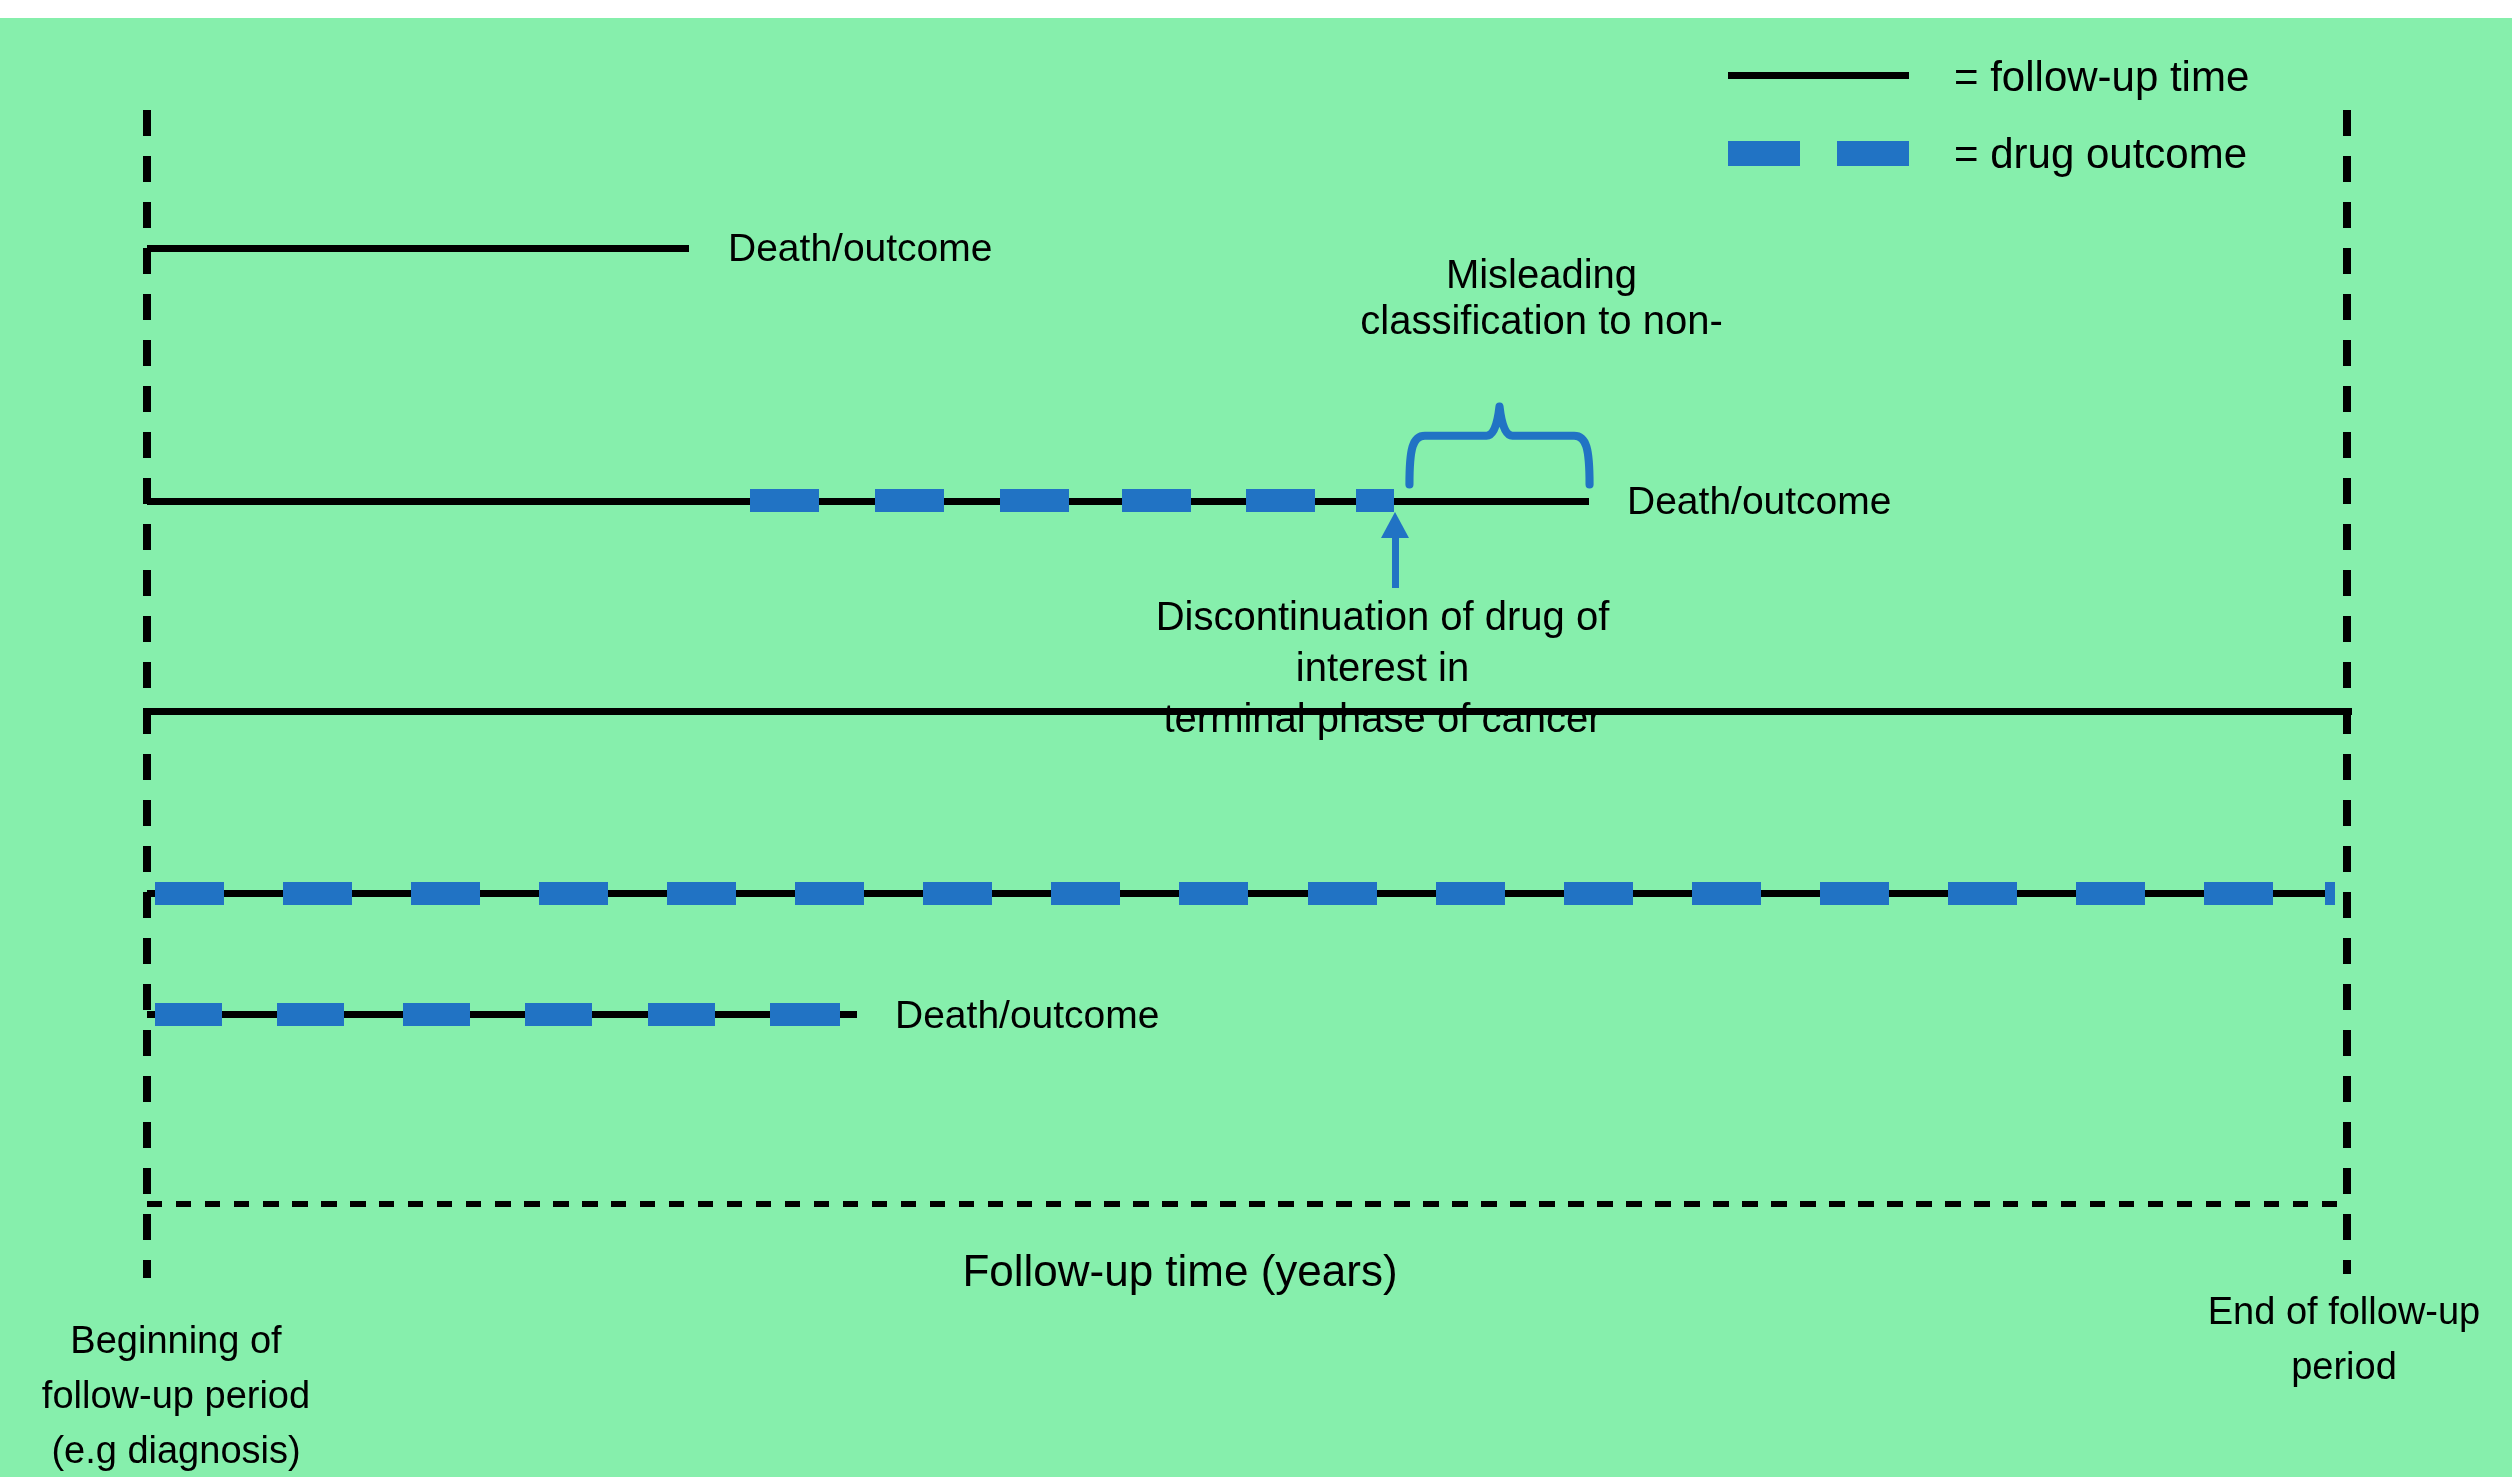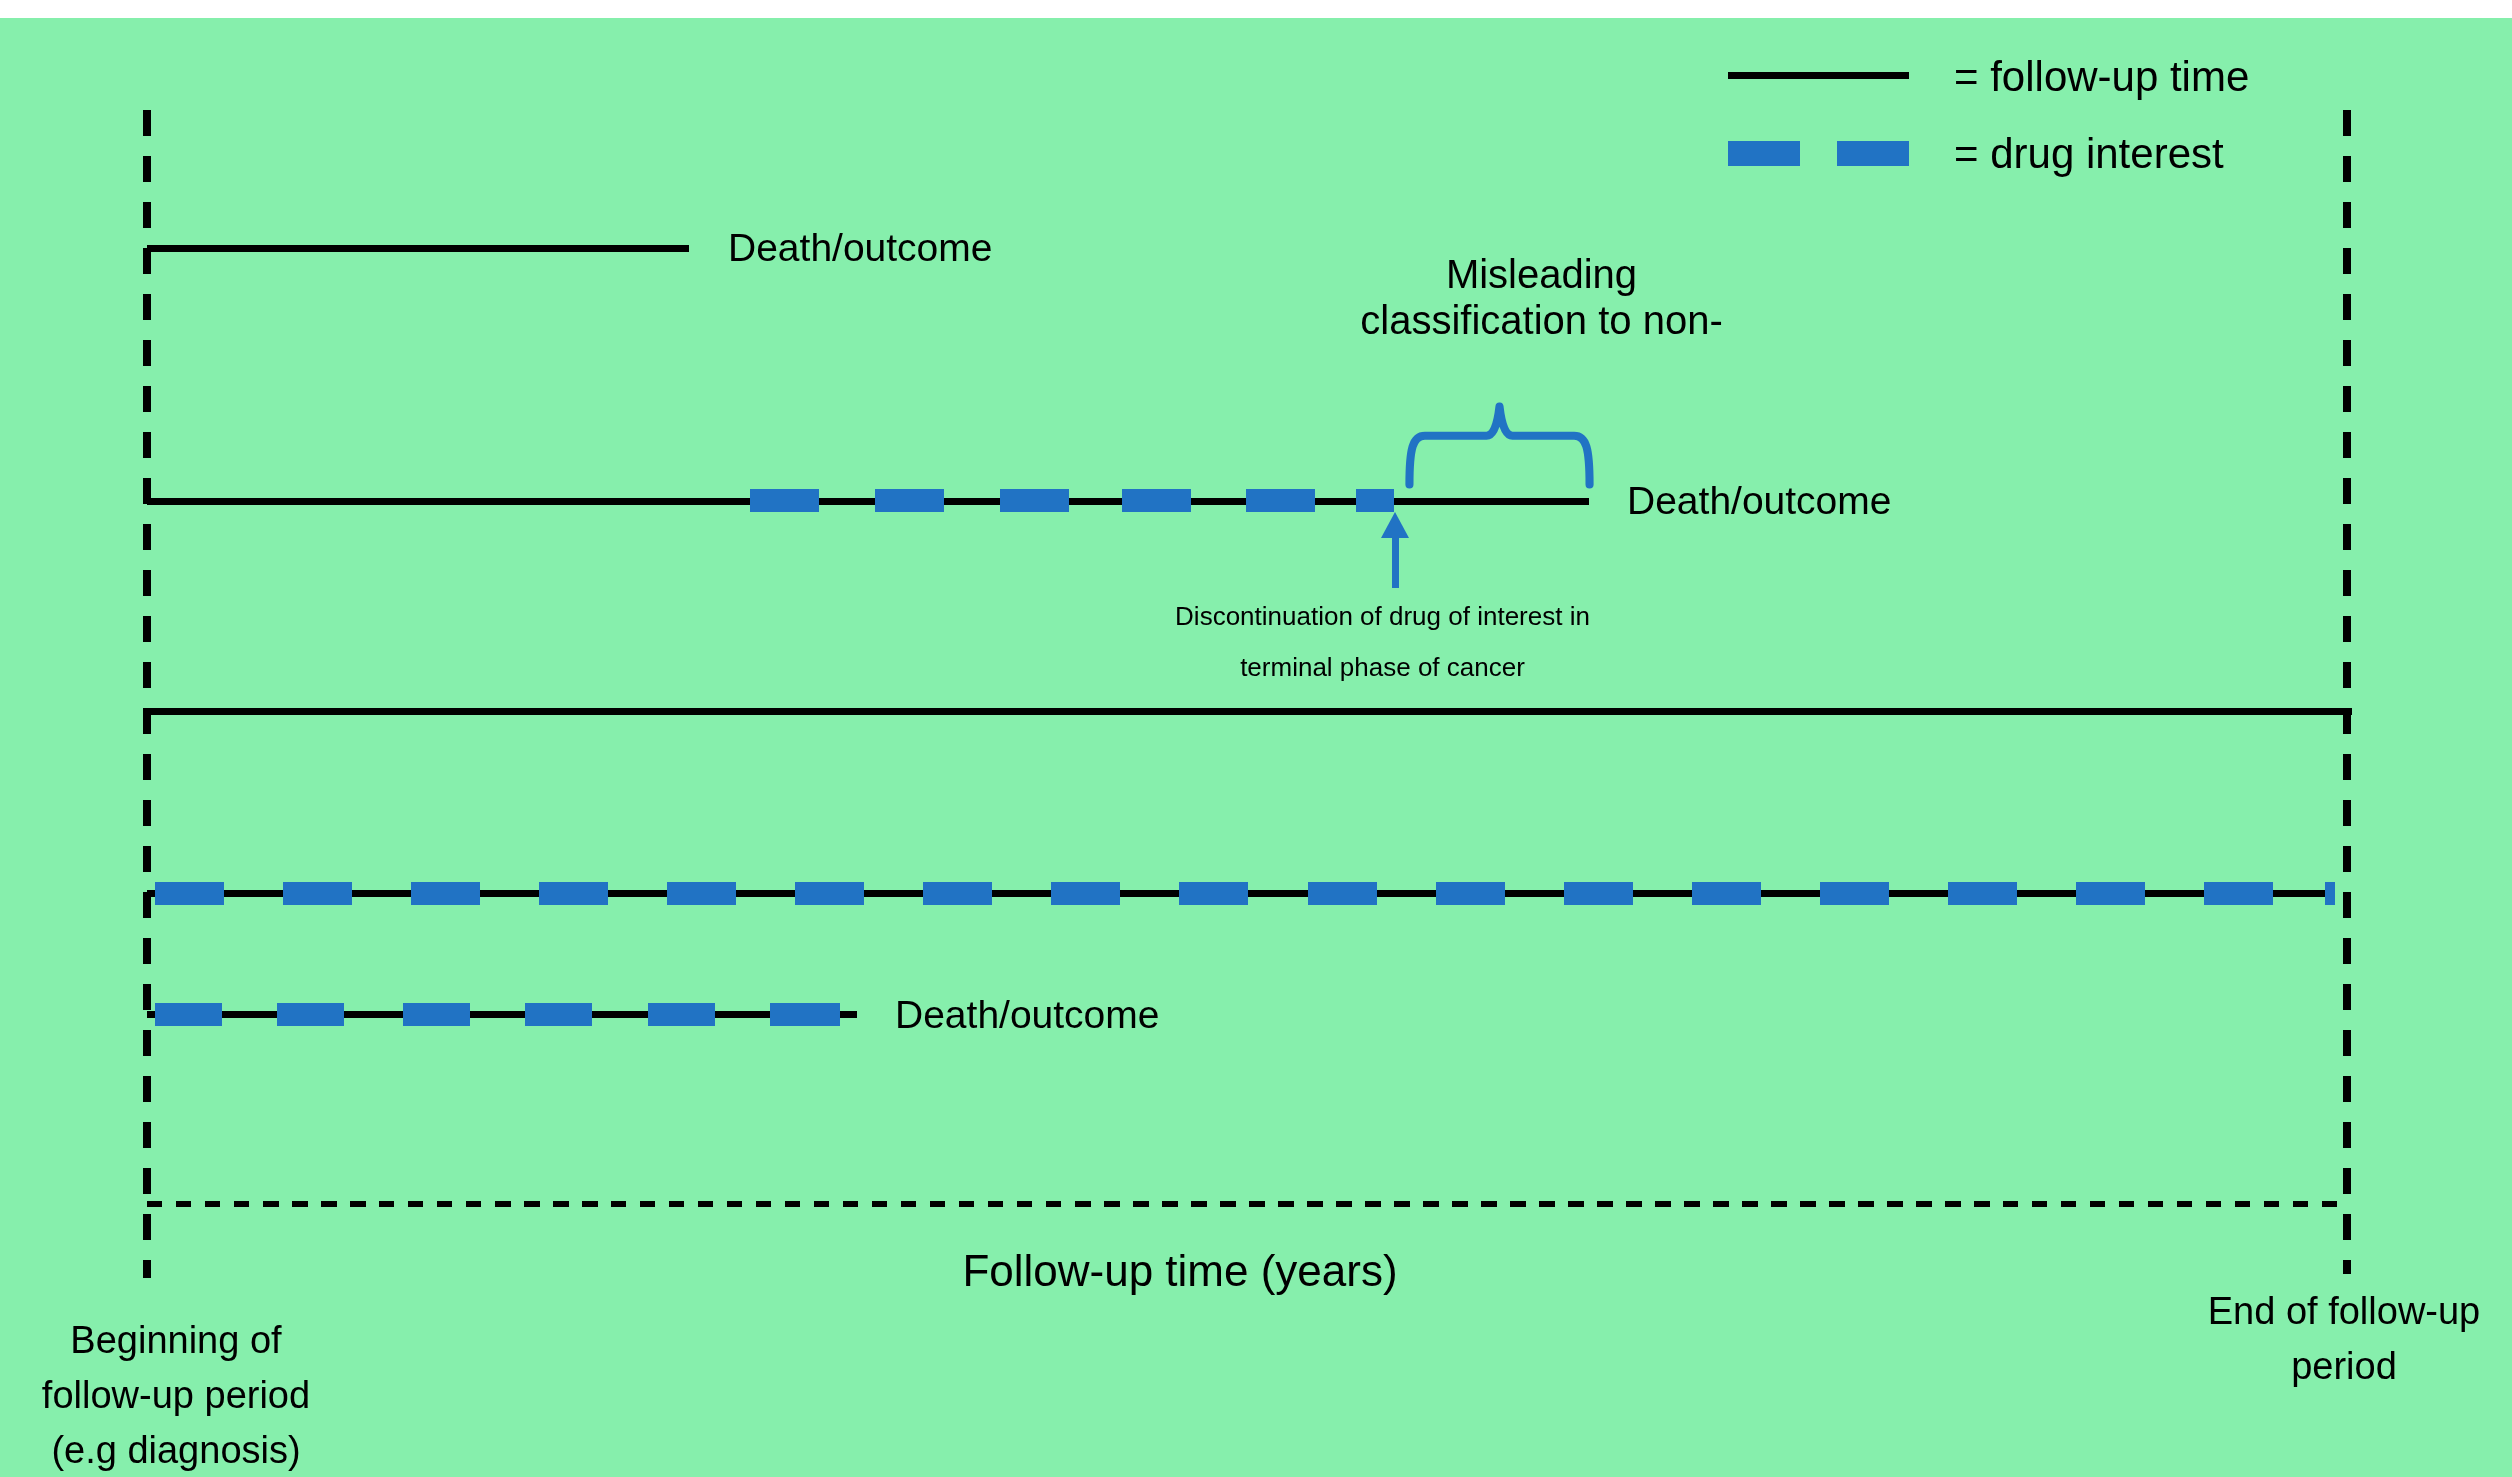--- a/index.html
+++ b/index.html
@@ -13,21 +13,21 @@
          background:repeating-linear-gradient(to right,#000 0 15.5px,transparent 15.5px 29px);}
   .exp-dash{position:absolute;height:23px;background:var(--blue);}
 
   .outcome-label{position:absolute;font-size:39px;transform:translateY(-50%);white-space:nowrap;}
 
   .legend-text{position:absolute;font-size:42px;transform:translateY(-50%);white-space:nowrap;}
   .legend-line{position:absolute;height:7.3px;background:#000;}
   .legend-dash{position:absolute;height:24.5px;background:var(--blue);}
 
   .annot{position:absolute;text-align:center;font-size:40px;line-height:46px;}
-  .annot2{position:absolute;text-align:center;font-size:26px;line-height:51px;}
+  .annot2{position:absolute;text-align:center;font-size:40px;line-height:51px;}
 
   .boundary-label{position:absolute;text-align:center;font-size:38px;line-height:55px;}
   .axis-title{position:absolute;text-align:center;font-size:44px;white-space:nowrap;}
 
   .arrow-shaft{position:absolute;width:7.3px;background:var(--blue);}
   .arrow-head{position:absolute;width:0;height:0;
       border-left:14px solid transparent;border-right:14px solid transparent;
       border-bottom:26px solid var(--blue);}
   svg{position:absolute;overflow:visible;}
 </style>
@@ -37,21 +37,21 @@
 <div id="canvas">
 
   <div class="vline" style="left:143px;top:92px;height:1168px;"></div>
   <div class="vline" style="left:2343px;top:92px;height:1164px;"></div>
 
   <div>
     <div class="legend-line" style="left:1728px;top:54px;width:181px;"></div>
     <div class="legend-text" style="left:1954px;top:59px;">= follow-up time</div>
     <div class="legend-dash" style="left:1728px;top:123px;width:72px;"></div>
     <div class="legend-dash" style="left:1837px;top:123px;width:72px;"></div>
-    <div class="legend-text" style="left:1954px;top:136px;">= drug interest</div>
+    <div class="legend-text" style="left:1954px;top:136px;">= drug outcome</div>
   </div>
 
   <div class="annot" style="left:1297px;top:233px;width:489px;">
     <div>Misleading</div>
     <div>classification to non-</div>
   </div>
 
   <svg style="left:1405px;top:382px;" width="189" height="86" viewBox="0 0 232 106">
     <path d="M5,104 C5,60 9,44 24,44 L100,44 Q112,44 116,8 Q120,44 132,44 L208,44 C223,44 227,60 227,104" fill="none" stroke="var(--blue)" stroke-width="10" stroke-linecap="round" stroke-linejoin="round"></path>
   </svg>

